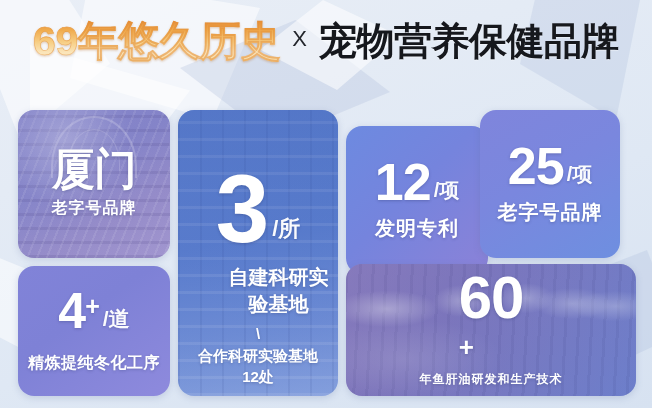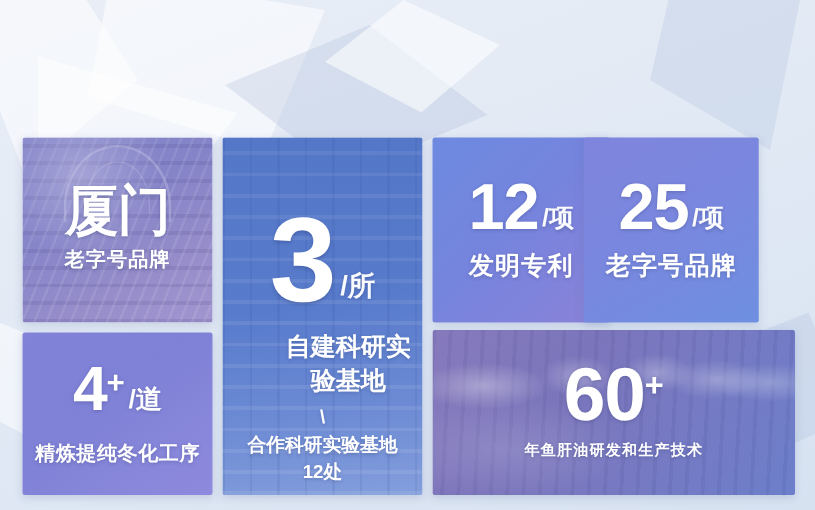--- a/index.html
+++ b/index.html
@@ -83,21 +83,21 @@
     letter-spacing: -0.5px;
     line-height: 1;
     color: #16181d;
     white-space: nowrap;
     text-shadow: 0 1px 1px rgba(255,255,255,0.45);
   }
 
   
   .card {
     position: absolute;
-    border-radius: 2px;
+    border-radius: 16px;
     overflow: hidden;
     z-index: 4;
     box-shadow: 0 2px 7px rgba(90,110,160,0.22);
   }
   .card .photo {
     position: absolute; inset: 0;
   }
   .card .tint { position: absolute; inset: 0; }
   .card .content {
     position: absolute; inset: 0;
@@ -175,68 +175,73 @@
   #card-labs .tint { background: linear-gradient(180deg, rgba(70,104,190,0.42) 0%, rgba(86,118,200,0.30) 55%, rgba(120,146,214,0.26) 100%); }
   #card-labs .content { justify-content: flex-start; padding-top: 58px; }
   #card-labs .big { font-size: 96px; line-height: 0.85; }
   #card-labs .unit { font-size: 22px; margin-left: 4px; padding-bottom: 6px; }
   #card-labs .sub { font-size: 20px; margin-top: 14px; margin-left: 41px; }
   #card-labs .slash { font-size: 15px; margin: 7px 0 5px; font-weight: 700; }
   #card-labs .sub2 { font-size: 15px; font-weight: 700; }
   #card-labs .sub3 { font-size: 15px; font-weight: 700; margin-top: 2px; }
 
   
-  #card-invention { left: 346px; top: 110px; width: 142px; height: 148px;
+  #card-invention { left: 346px; top: 126px; width: 142px; height: 148px;
     background: linear-gradient(135deg, #6d8ae0 0%, #7584dd 45%, #8b82d8 100%); }
   #card-invention .big { font-size: 52px; }
   #card-invention .unit { font-size: 20px; margin-left: 3px; padding-bottom: 3px; }
   #card-invention .sub { font-size: 20px; margin-top: 8px; letter-spacing: 1px; }
 
   
-  #card-utility { left: 467px; top: 110px; width: 140px; height: 148px;
+  #card-utility { left: 480px; top: 110px; width: 140px; height: 148px;
     background: linear-gradient(150deg, #7f85dc 0%, #7a87de 45%, #6e8fe0 100%); }
   #card-utility .big { font-size: 52px; }
   #card-utility .unit { font-size: 20px; margin-left: 3px; padding-bottom: 3px; }
   #card-utility .sub { font-size: 20px; margin-top: 8px; letter-spacing: 1px; }
 
   
   #card-experience { left: 346px; top: 264px; width: 290px; height: 132px; }
   #card-experience .photo {
     background:
       radial-gradient(ellipse at 14% 34%, rgba(255,255,255,0.55) 0%, rgba(255,255,255,0) 15%),
       radial-gradient(ellipse at 40% 28%, rgba(255,255,255,0.45) 0%, rgba(255,255,255,0) 12%),
       radial-gradient(ellipse at 62% 26%, rgba(255,255,255,0.42) 0%, rgba(255,255,255,0) 11%),
       radial-gradient(ellipse at 78% 30%, rgba(255,255,255,0.40) 0%, rgba(255,255,255,0) 12%),
       radial-gradient(ellipse at 93% 32%, rgba(255,255,255,0.38) 0%, rgba(255,255,255,0) 12%),
       radial-gradient(ellipse at 20% 72%, rgba(255,255,255,0.22) 0%, rgba(255,255,255,0) 30%),
       repeating-linear-gradient(93deg, rgba(30,30,90,0.10) 0px, rgba(30,30,90,0.10) 3px, rgba(0,0,0,0) 3px, rgba(0,0,0,0) 13px),
       linear-gradient(125deg, #9186c4 0%, #8179be 35%, #7a7cc4 65%, #6f80cd 100%);
   }
   #card-experience .tint { background: linear-gradient(120deg, rgba(118,104,176,0.40) 0%, rgba(110,116,190,0.32) 60%, rgba(104,124,198,0.34) 100%); }
-  #card-experience .num-row { margin-top: -4px; }
+  #card-experience .num-row { margin-top: -4px; flex-direction: column; }
   #card-experience .big { font-size: 60px; }
   #card-experience .plus { font-size: 26px; font-weight: 900; align-self: flex-start; margin-top: 6px; }
   #card-experience .sub { font-size: 12px; margin-top: 8px; letter-spacing: 1px; }
 </style>
 </head>
 <body>
 
 <div id="root">
 
   <div class="bg-layer">
     <div class="poly p1"></div>
     <div class="poly p2"></div>
     <div class="poly dim p3"></div>
     <div class="poly p4"></div>
     <div class="poly dim2 p5"></div>
     <div class="poly dim2 p6"></div>
     <div class="poly p7"></div>
     <div class="poly p8"></div>
   </div>
 
+  <div class="header">
+    <span class="title-gold">69年悠久历史</span>
+    <span class="title-x">X</span>
+    <span class="title-dark">宠物营养保健品牌</span>
+  </div>
 
   <div class="card" id="card-xiamen">
     <div class="photo">
       <div class="arch"></div>
       <div class="arch2"></div>
     </div>
     <div class="tint"></div>
     <div class="content">
       <div class="big">厦门</div>
       <div class="sub">老字号品牌</div>

